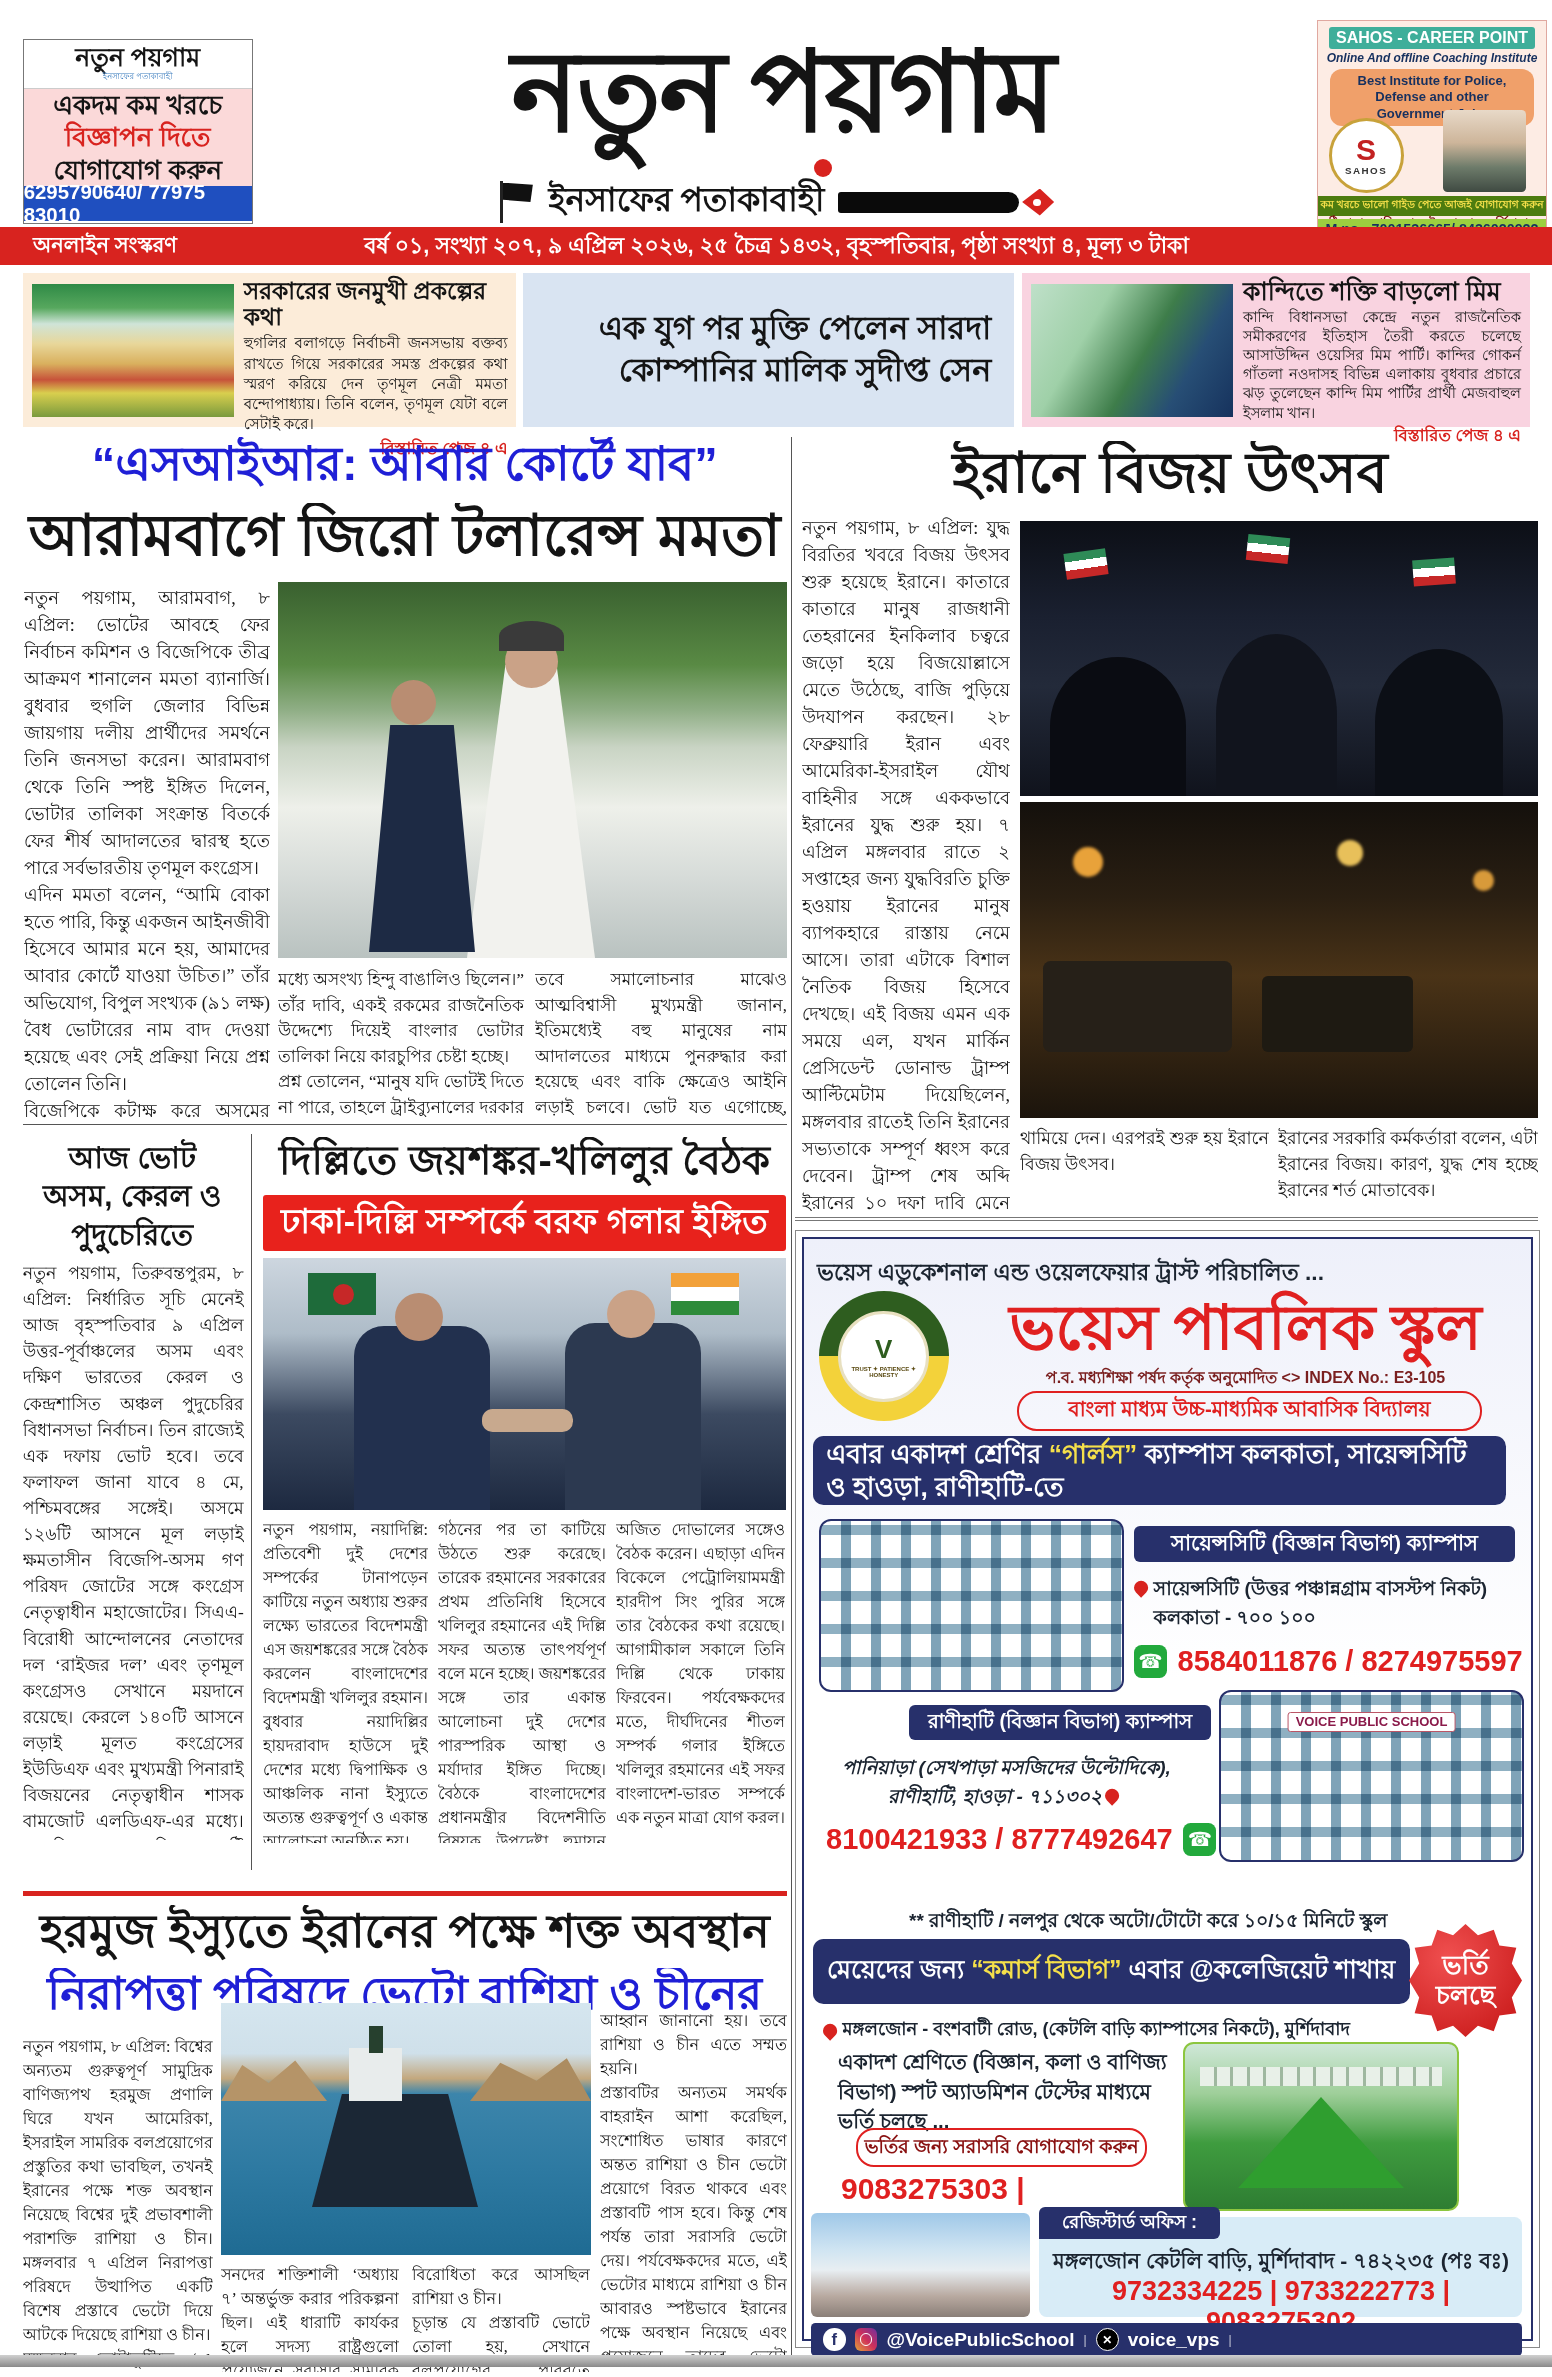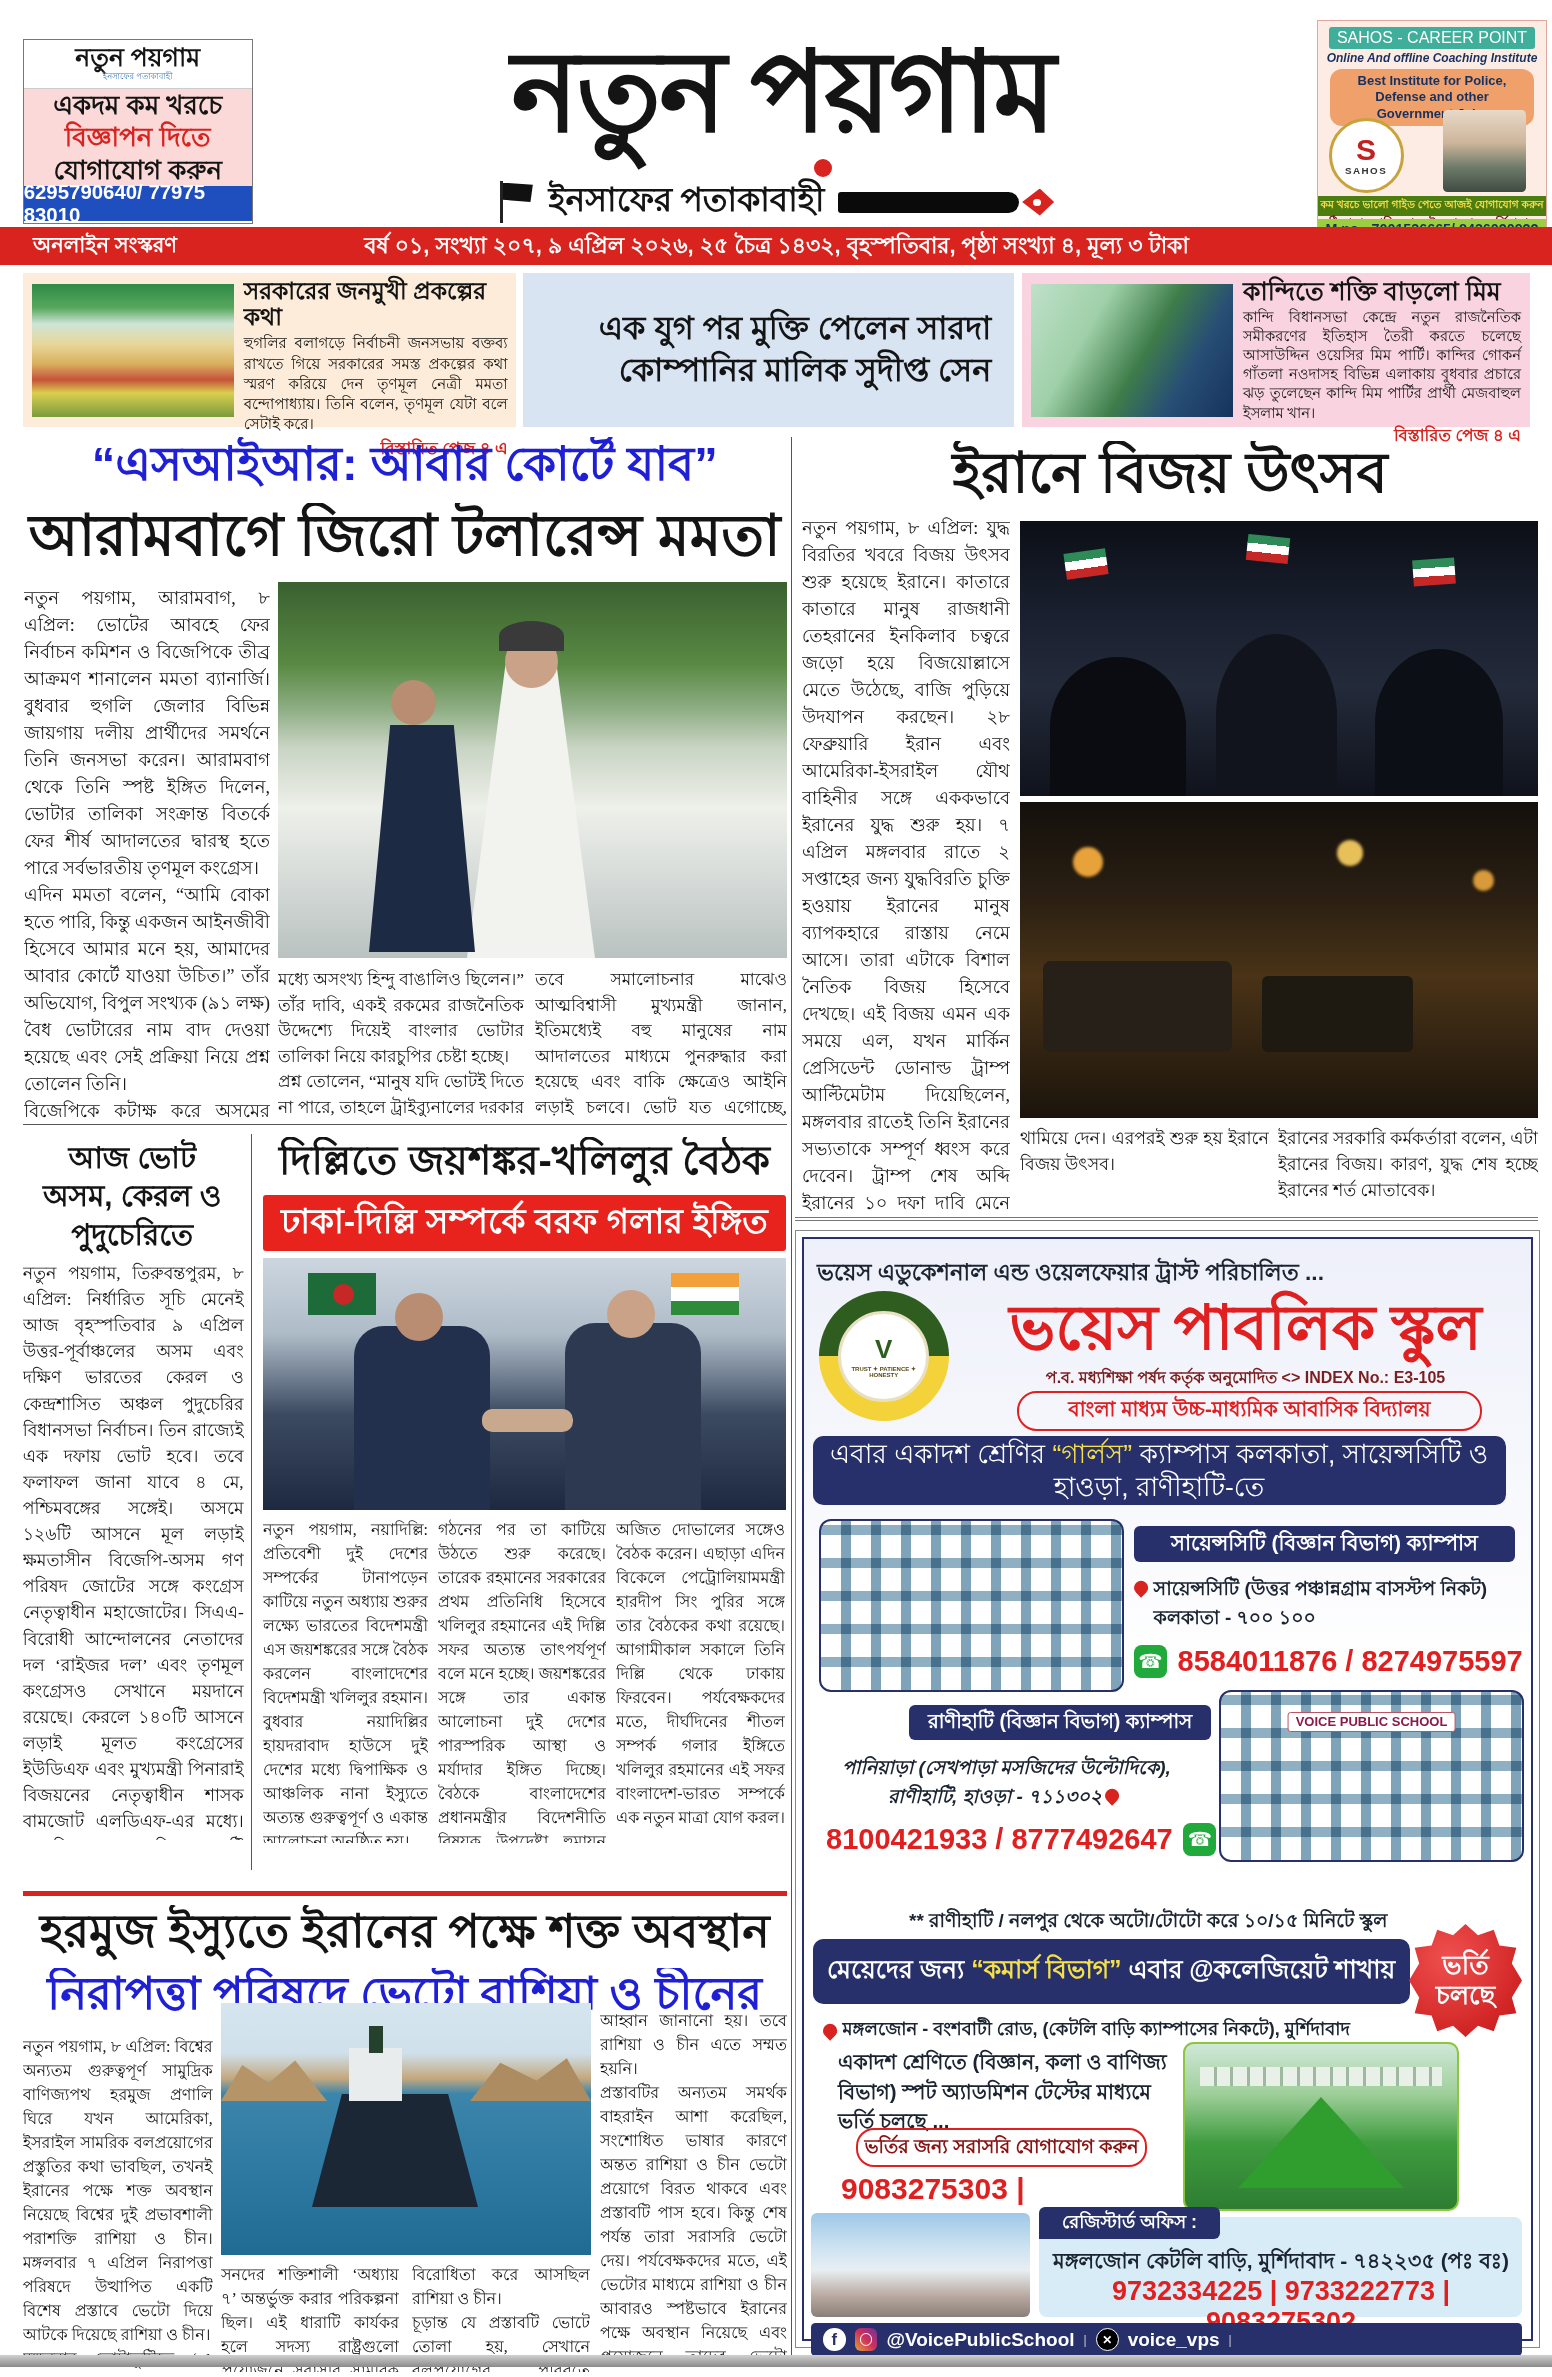--- a/index.html
+++ b/index.html
@@ -63,21 +63,21 @@
       <span style="font-size:33px;font-weight:800;font-family:'Liberation Serif',serif;">ইনসাফের পতাকাবাহী</span>
       <span style="display:inline-block;position:relative;width:227px;height:33px;">
         <span style="position:absolute;left:0;top:6px;width:181px;height:21px;background:#0a0a0a;border-radius:3px 10.6px 10.6px 3px;"></span>
         <span style="position:absolute;left:184px;top:3px;width:32px;height:27px;background:#d8231f;clip-path:polygon(0 50%,55% 0,100% 50%,55% 100%);"></span>
         <span style="position:absolute;left:195px;top:13px;width:7.6px;height:7.6px;border-radius:50%;background:#fff;"></span>
       </span>
     </div>
   </div>
 
   <div class="abs" style="left:1317px;top:19.6px;width:228px;height:219px;background:#fdece4;border:0.8px solid #e0a8a0;">
-    <div style="margin:6px 10.6px 0;background:#3fae9a;color:#fff;font-weight:400;font-size:16px;text-align:center;border-radius:3px;padding:2.3px 0;">SAHOS - CAREER POINT</div>
+    <div style="margin:6px 10.6px 0;background:#3fae9a;color:#fff;font-weight:700;font-size:16px;text-align:center;border-radius:3px;padding:2.3px 0;">SAHOS - CAREER POINT</div>
     <div style="color:#16305f;font-weight:800;font-size:12px;text-align:center;margin-top:2.3px;font-style:italic;">Online And offline Coaching Institute</div>
     <div style="margin:3.8px 12px 0;background:#f0a06a;color:#16305f;font-weight:800;font-size:13px;text-align:center;border-radius:12px;padding:3.8px 6px;line-height:1.25;">Best Institute for Police, Defense and other Government Jobs</div>
     <div style="position:absolute;left:10.6px;top:97px;width:69px;height:69px;border-radius:50%;background:#fff;border:3.8px solid #c8a23a;display:flex;flex-direction:column;align-items:center;justify-content:center;">
       <div style="color:#c22121;font-weight:800;font-size:30px;line-height:1;">S</div>
       <div style="color:#333;font-weight:800;font-size:9.8px;letter-spacing:1.5px;">SAHOS</div>
     </div>
     <div class="ph ph-person" style="left:125px;top:89px;width:83px;height:82px;border-radius:4.5px;"></div>
     <div style="position:absolute;left:0;top:175px;width:100%;background:#4d7c0f;color:#f5e04a;font-size:10.6px;font-weight:700;text-align:center;padding:1.5px 0;">কম খরচে ভালো গাইড পেতে আজই যোগাযোগ করুন</div>
     <div style="position:absolute;left:0;top:193px;width:100%;color:#7a1212;font-weight:800;font-size:13px;text-align:center;">ঠিকানা- নাজিরপুর, ইসলামপুর, মুর্শিদাবাদ</div>
     <div style="position:absolute;left:0;bottom:0;width:100%;background:#9ccf3f;color:#16305f;font-weight:800;font-size:14.3px;text-align:center;padding:2.3px 0;">M no - 7001536665/ 8436020922</div>
@@ -200,21 +200,21 @@
       <div style="width:85px;height:85px;border-radius:50%;background:#fff;border:3px solid #e8e0c0;display:flex;flex-direction:column;align-items:center;justify-content:center;">
         <span style="color:#2e5d1f;font-weight:800;font-size:26px;">V</span>
         <span style="font-size:6px;color:#5a4a12;font-weight:700;text-align:center;">TRUST ✦ PATIENCE ✦ HONESTY</span>
       </div>
     </div>
 
     <div style="position:absolute;left:170px;top:65px;width:559px;text-align:center;color:#e02020;font-weight:800;font-size:62px;line-height:1.05;font-family:'Liberation Serif',serif;">ভয়েস পাবলিক স্কুল</div>
     <div style="position:absolute;left:170px;top:134px;width:559px;text-align:center;color:#7a1f1f;font-weight:700;font-size:16px;">প.ব. মধ্যশিক্ষা পর্ষদ কর্তৃক অনুমোদিত &lt;&gt; INDEX No.: E3-105</div>
     <div style="position:absolute;left:221px;top:160px;width:461px;height:36px;border:2.3px solid #e02020;border-radius:19.6px;color:#e02020;font-weight:800;font-size:20.4px;display:flex;align-items:center;justify-content:center;">বাংলা মাধ্যম উচ্চ-মাধ্যমিক আবাসিক বিদ্যালয়</div>
 
-    <div style="position:absolute;left:16.6px;top:205px;width:693px;height:69px;background:#27306b;border-radius:10.6px;color:#fff;font-weight:400;font-size:26.4px;display:flex;align-items:center;justify-content:center;text-align:center;line-height:1.25;padding:0 13.6px;box-sizing:border-box;">
+    <div style="position:absolute;left:16.6px;top:205px;width:693px;height:69px;background:#27306b;border-radius:10.6px;color:#fff;font-weight:700;font-size:26.4px;display:flex;align-items:center;justify-content:center;text-align:left;line-height:1.25;padding:0 13.6px;box-sizing:border-box;">
       <span><span>এবার একাদশ শ্রেণির </span><span style="color:#f5e04a;">“গার্লস”</span><span> ক্যাম্পাস কলকাতা, সায়েন্সসিটি ও হাওড়া, রাণীহাটি-তে</span></span>
     </div>
 
     <div class="ph ph-bldg win" style="left:22.7px;top:288px;width:301px;height:169px;border:2.3px solid #27306b;border-radius:12px;"></div>
     <div style="position:absolute;left:338px;top:295px;width:381px;height:36px;background:#27306b;color:#fff;font-weight:800;font-size:21px;display:flex;align-items:center;justify-content:center;border-radius:6px;">সায়েন্সসিটি (বিজ্ঞান বিভাগ) ক্যাম্পাস</div>
     <div style="position:absolute;left:338px;top:344px;width:389px;display:flex;align-items:flex-start;">
       <span class="pin" style="margin-top:6px;"></span>
       <span style="white-space:pre-line;font-size:19px;font-weight:700;color:#1b2430;line-height:1.5;">সায়েন্সসিটি (উত্তর পঞ্চান্নগ্রাম বাসস্টপ নিকট)
 কলকাতা - ৭০০ ১০০</span>
     </div>

